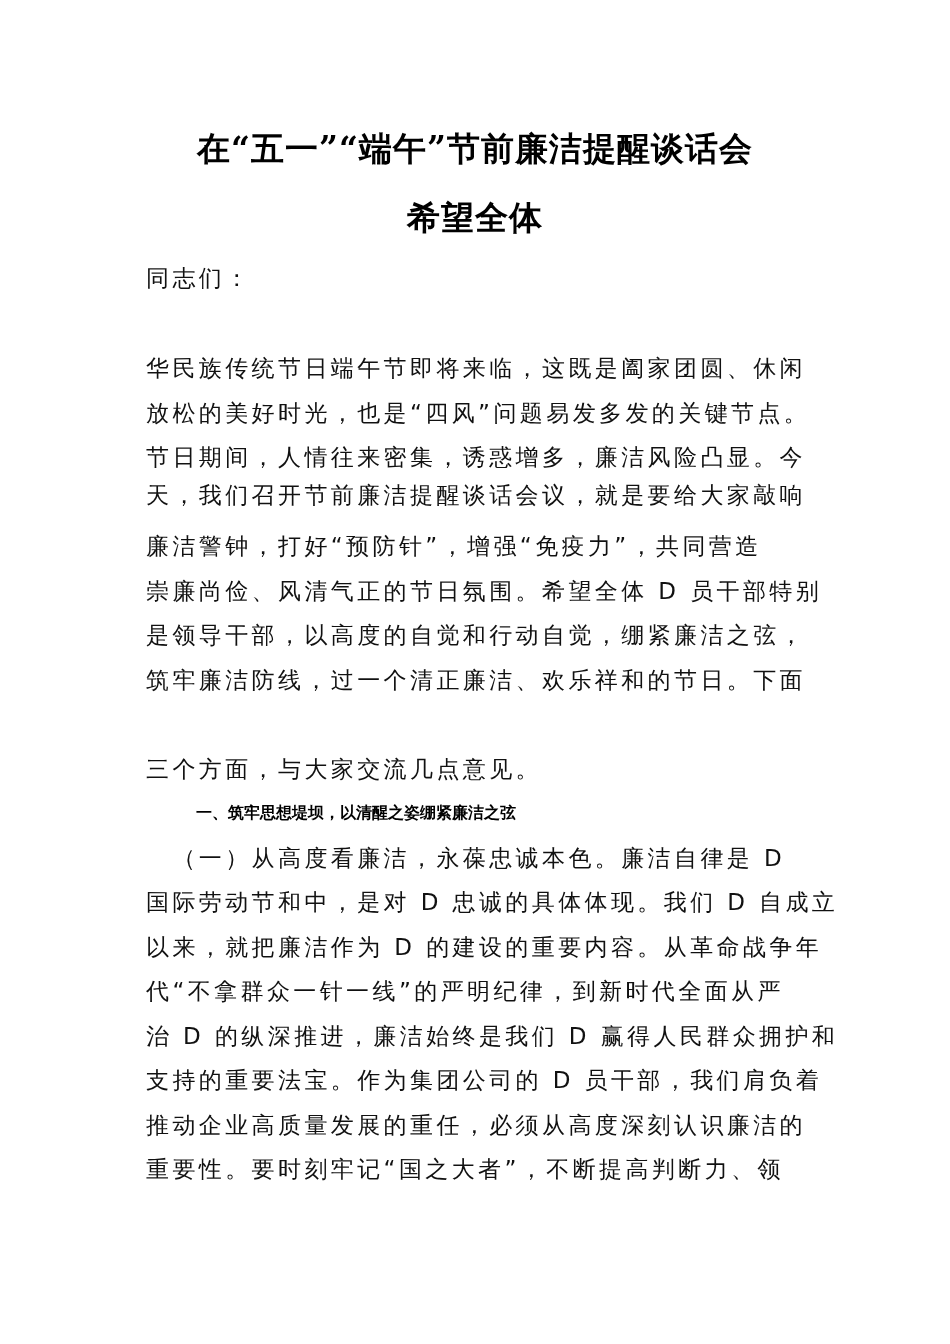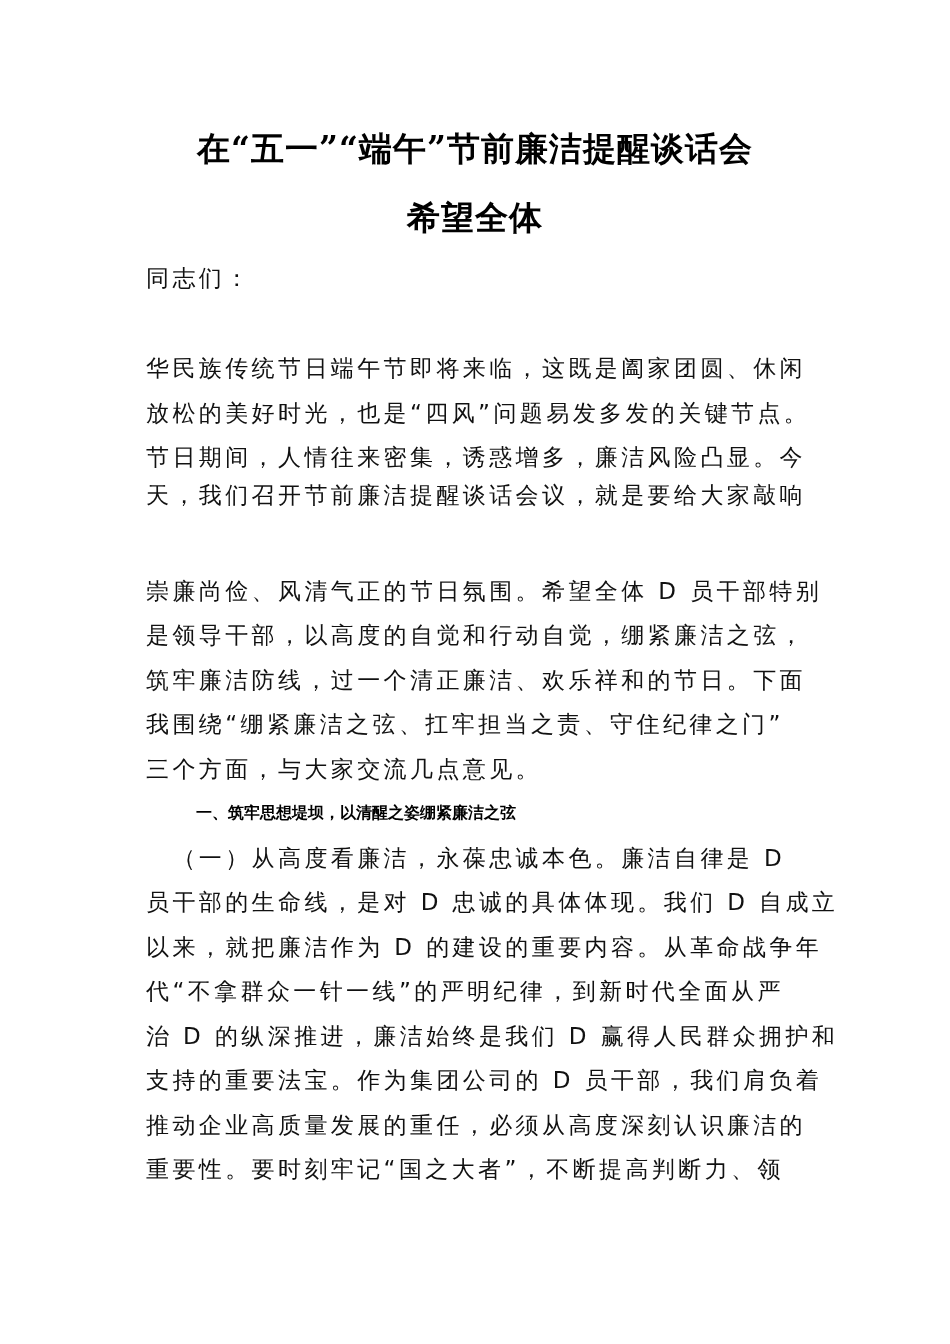--- a/index.html
+++ b/index.html
@@ -30,29 +30,29 @@
 <div class="page">
   <div class="title-line" style="top:127px;">在“五一”“端午”节前廉洁提醒谈话会</div>
   <div class="title-line" style="top:196px;">希望全体</div>
 
   <div class="line" style="top:263px;">同志们：</div>
 
   <div class="line" style="top:353px;">华民族传统节日端午节即将来临，这既是阖家团圆、休闲</div>
   <div class="line" style="top:398px;">放松的美好时光，也是“四风”问题易发多发的关键节点。</div>
   <div class="line" style="top:442px;">节日期间，人情往来密集，诱惑增多，廉洁风险凸显。今</div>
   <div class="line" style="top:480px;">天，我们召开节前廉洁提醒谈话会议，就是要给大家敲响</div>
+  <div class="line" style="top:531px;">廉洁警钟，打好“预防针”，增强“免疫力”，共同营造</div>
   <div class="line" style="top:576px;">崇廉尚俭、风清气正的节日氛围。希望全体 D 员干部特别</div>
   <div class="line" style="top:620px;">是领导干部，以高度的自觉和行动自觉，绷紧廉洁之弦，</div>
   <div class="line" style="top:665px;">筑牢廉洁防线，过一个清正廉洁、欢乐祥和的节日。下面</div>
-  <div class="line" style="top:709px;">我围绕“绷紧廉洁之弦、扛牢担当之责、守住纪律之门”</div>
   <div class="line" style="top:754px;">三个方面，与大家交流几点意见。</div>
 
   <div class="heading" style="top:798px;">一、筑牢思想堤坝，以清醒之姿绷紧廉洁之弦</div>
 
   <div class="line" style="top:843px;">　（一）从高度看廉洁，永葆忠诚本色。廉洁自律是 D</div>
-  <div class="line" style="top:887px;">员干部的生命线，是对 D 忠诚的具体体现。我们 D 自成立</div>
+  <div class="line" style="top:887px;">国际劳动节和中，是对 D 忠诚的具体体现。我们 D 自成立</div>
   <div class="line" style="top:976px;">代“不拿群众一针一线”的严明纪律，到新时代全面从严</div>
   <div class="line" style="top:932px;">以来，就把廉洁作为 D 的建设的重要内容。从革命战争年</div>
   <div class="line" style="top:1021px;">治 D 的纵深推进，廉洁始终是我们 D 赢得人民群众拥护和</div>
   <div class="line" style="top:1065px;">支持的重要法宝。作为集团公司的 D 员干部，我们肩负着</div>
   <div class="line" style="top:1110px;">推动企业高质量发展的重任，必须从高度深刻认识廉洁的</div>
   <div class="line" style="top:1154px;">重要性。要时刻牢记“国之大者”，不断提高判断力、领</div>
 </div>
 
 </body></html>

